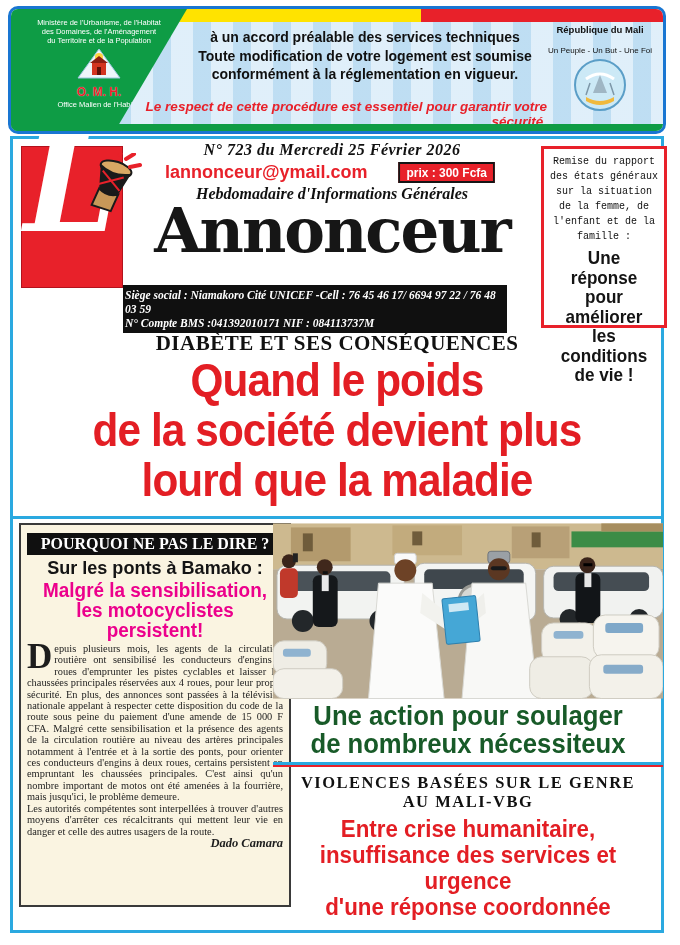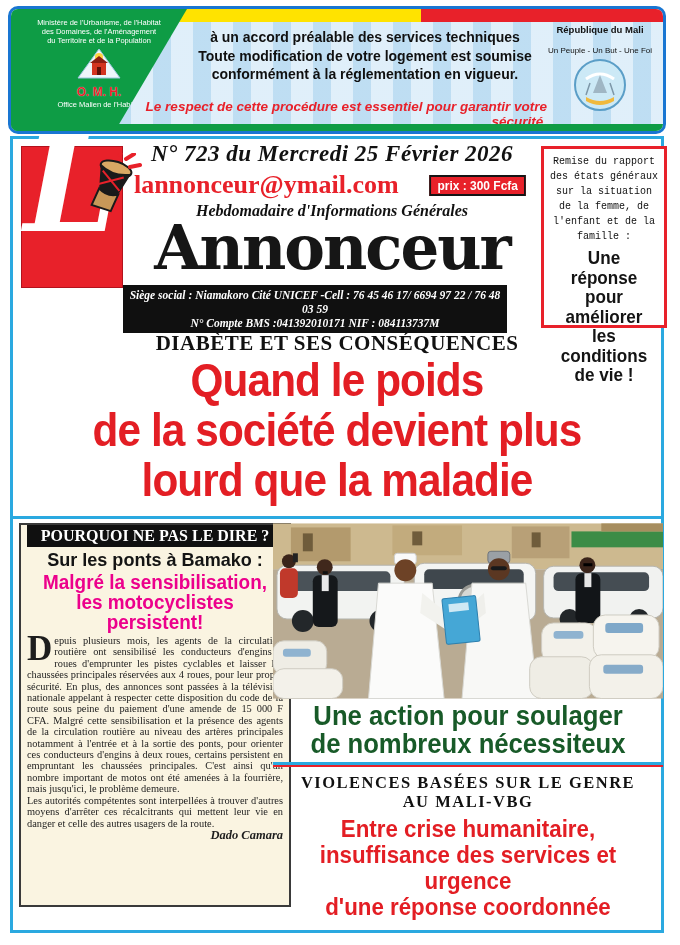--- a/index.html
+++ b/index.html
@@ -23,36 +23,36 @@
   .rep-motto{font-family:"Liberation Sans",sans-serif;font-size:8px;margin-top:11px;}
   .emblem{width:52px;height:52px;margin:4px auto 0;}
   .banner-bottom{position:absolute;left:0;right:0;bottom:0;height:7px;background:#0e9c45;}
   
   .frame{position:absolute;left:10px;top:136px;width:654px;height:797px;border:3px solid #2aa9e0;box-sizing:border-box;}
   
   .lblock{position:absolute;left:8px;top:7px;width:100px;height:140px;background:#e8212a;border:1px solid #b3121d;}
   .script-l{position:absolute;left:2px;top:-28px;font-family:"DejaVu Serif",serif;font-style:italic;font-weight:bold;font-size:132px;color:#fff;line-height:1;}
   .drum{position:absolute;right:-20px;top:6px;width:56px;height:70px;}
   .mast-center{position:absolute;left:112px;top:2px;width:414px;text-align:center;}
-  .issue-line{font-family:"Liberation Serif",serif;font-weight:bold;font-style:italic;font-size:23px;letter-spacing:.5px;}
+  .issue-line{font-family:"Liberation Serif",serif;font-weight:bold;font-style:italic;font-size:16px;letter-spacing:.5px;}
   .email-row{display:flex;align-items:center;justify-content:center;gap:26px;margin-top:3px;}
-  .email{font-family:Liberation Serif, serif;font-weight:bold;font-size:26px;color:#e8212a;}
+  .email{font-family:Liberation Sans, sans-serif;font-weight:bold;font-size:18px;color:#e8212a;}
   .price-badge{background:#e8212a;color:#fff;border:2px solid #151515;font-family:"Liberation Sans",sans-serif;font-weight:bold;font-size:13px;padding:1px 7px;transform:scaleX(.92);white-space:nowrap;}
   .tagline{font-family:"Liberation Serif",serif;font-weight:bold;font-style:italic;font-size:16px;margin-top:2px;}
   .paper-title{font-family:"DejaVu Serif",serif;font-weight:bold;font-size:61px;letter-spacing:-2px;line-height:.92;color:#161616;margin-top:0px;}
-  .addr-bar{position:absolute;left:110px;top:146px;width:380px;background:#101010;color:#fff;text-align:center;font-family:"Liberation Serif",serif;font-weight:bold;font-style:italic;font-size:11.5px;line-height:14px;padding:3px 2px;}
+  .addr-bar{position:absolute;left:110px;top:146px;width:380px;background:#101010;color:#fff;font-family:"Liberation Serif",serif;font-weight:bold;font-style:italic;font-size:11.5px;line-height:14px;padding:3px 2px;}
   .side-box{position:absolute;left:528px;top:7px;width:114px;height:166px;border:3px solid #e8212a;background:#fff;text-align:center;padding:5px 3px;box-sizing:content-box;}
   .side-kicker{font-family:Liberation Mono, monospace;font-size:10px;line-height:15px;}
   .side-head{font-family:"Liberation Sans",sans-serif;font-weight:bold;font-size:19px;line-height:19.5px;margin-top:4px;transform:scaleX(.9);color:#141414;}
   
   .lead-kicker{position:absolute;left:0;top:192px;width:100%;text-align:center;font-family:"Liberation Serif",serif;font-weight:bold;font-size:21px;letter-spacing:.5px;}
   .lead-head{position:absolute;left:0;top:216px;width:100%;text-align:center;color:#e31e24;font-family:"Liberation Sans",sans-serif;font-weight:bold;font-size:46px;line-height:50px;letter-spacing:-1px;transform:scaleX(.92);}
   .sep-cyan{position:absolute;left:0;top:377px;width:100%;height:3px;background:#2aa9e0;}
   
-  .left-col{position:absolute;left:6px;top:384px;width:272px;height:384px;border:2px solid #3a3a3a;background:#faf4e1;box-sizing:border-box;padding:0 6px;overflow:hidden;}
+  .left-col{position:absolute;left:6px;top:384px;width:272px;height:384px;border:2px solid #3a3a3a;background:#faf4e1;box-sizing:border-box;padding:8px 6px;overflow:hidden;}
   .lc-banner{background:#101010;color:#fff;text-align:center;font-family:"Liberation Serif",serif;font-weight:bold;font-size:16px;padding:2px 0;}
   .lc-sub{text-align:center;font-family:"Liberation Sans",sans-serif;font-weight:bold;font-size:19px;margin-top:2px;transform:scaleX(.95);color:#141414;}
   .lc-mag{text-align:center;font-family:"Liberation Sans",sans-serif;font-weight:bold;font-size:19.5px;line-height:20px;color:#ec008c;margin-top:1px;transform:scaleX(.97);}
   .lc-body{margin-top:3px;font-family:"Liberation Serif",serif;font-size:10.4px;line-height:11.4px;text-align:justify;color:#1d1d1d;}
   .dropcap{float:left;font-family:"Liberation Serif",serif;font-weight:bold;font-size:35px;line-height:27px;padding-right:2px;}
   .byline{text-align:right;font-family:"Liberation Serif",serif;font-weight:bold;font-style:italic;font-size:12.5px;margin-top:1px;}
   
   .right-col{position:absolute;left:260px;top:381px;width:390px;}
   .rc-kicker{text-align:center;font-family:"Liberation Serif",serif;font-weight:bold;font-size:19px;letter-spacing:.5px;}
   .photo{width:390px;height:176px;margin-top:3px;display:block;}

